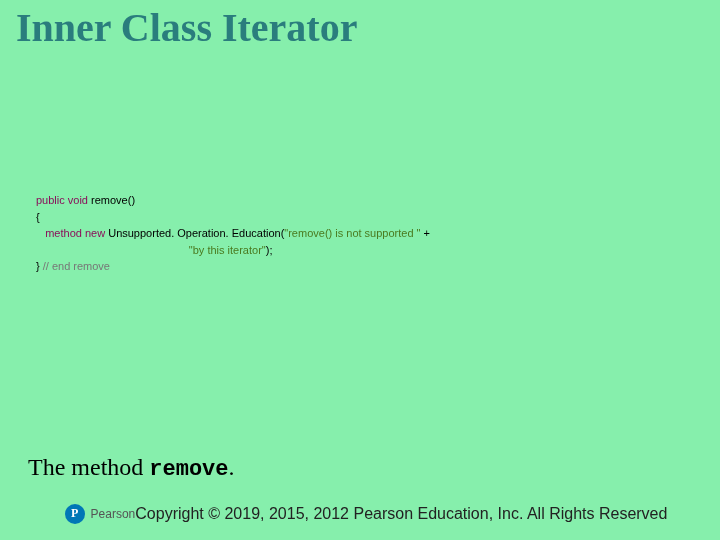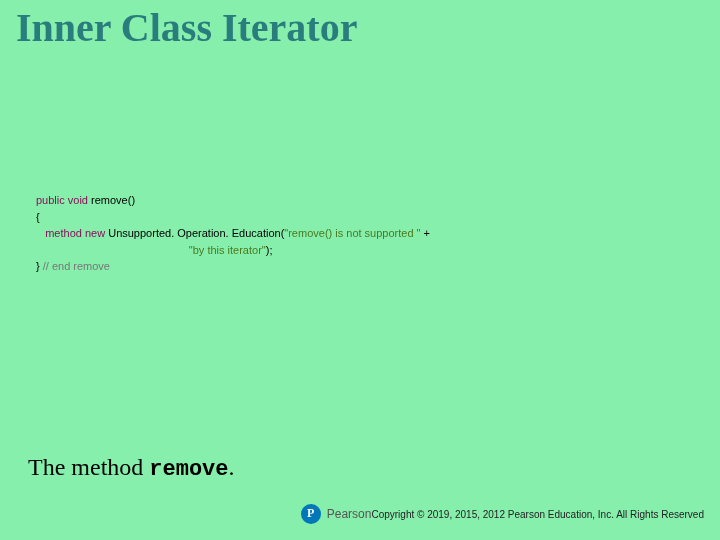--- a/index.html
+++ b/index.html
@@ -59,21 +59,21 @@
     font-weight: bold;
   }
 
   .footer {
     position: absolute;
     left: 28px;
     right: 16px;
     bottom: 16px;
     display: flex;
     align-items: center;
-    justify-content: flex-end;
+    justify-content: center;
   }
   .brand {
     display: flex;
     align-items: center;
     gap: 6px;
   }
   .brand-logo {
     width: 20px;
     height: 20px;
     border-radius: 50%;
@@ -91,21 +91,21 @@
     font-weight: bold;
     color: #ffffff;
   }
   .brand-name {
     font-family: Verdana, Geneva, sans-serif;
     font-size: 12px;
     color: #555555;
   }
   .copyright {
     font-family: Verdana, Geneva, sans-serif;
-    font-size: 10px;
+    font-size: 16px;
     color: #222222;
   }
 </style>
 </head>
 <body>
 
 <div class="slide">
 
   <div class="title">Inner Class Iterator</div>
 

